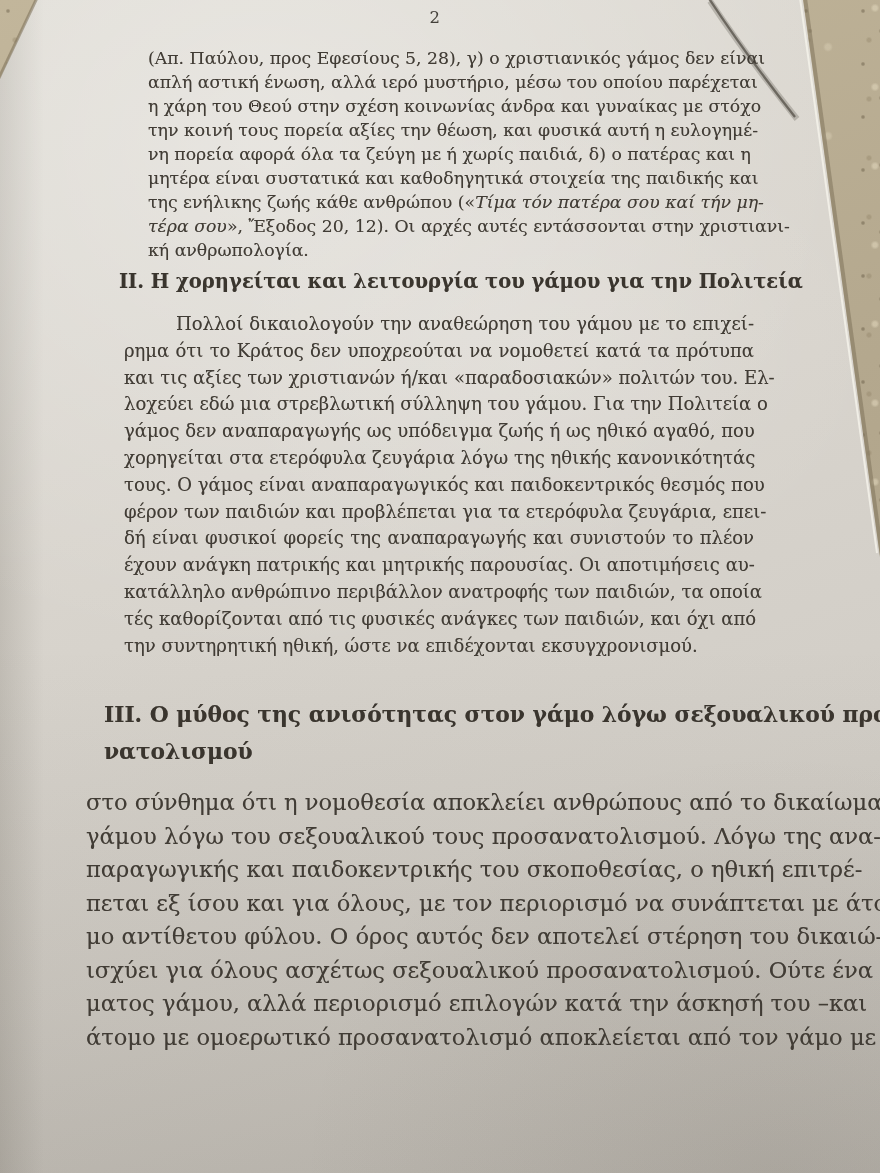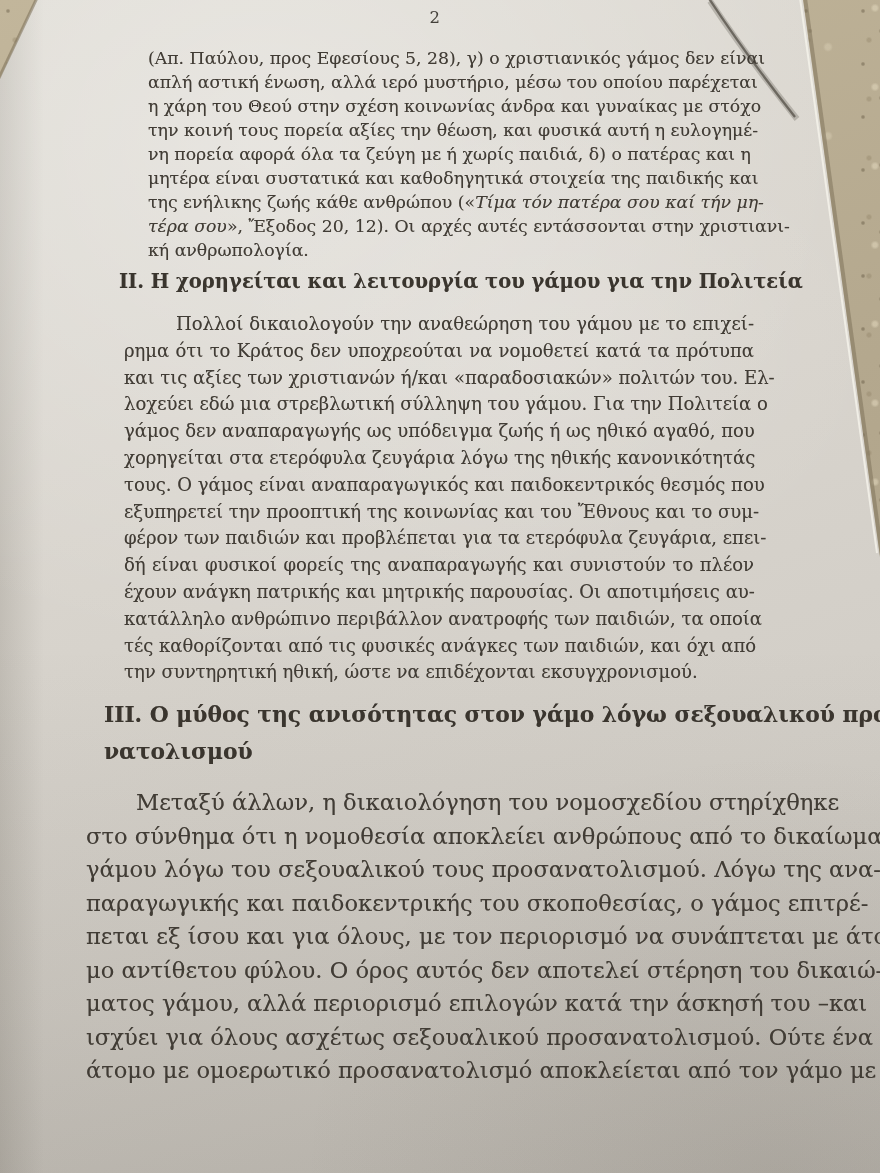--- a/index.html
+++ b/index.html
@@ -95,38 +95,36 @@
   </div>
 
   <div class="para p2">
     <div class="line indent">Πολλοί δικαιολογούν την αναθεώρηση του γάμου με το επιχεί-</div>
     <div class="line">ρημα ότι το Κράτος δεν υποχρεούται να νομοθετεί κατά τα πρότυπα</div>
     <div class="line">και τις αξίες των χριστιανών ή/και «παραδοσιακών» πολιτών του. Ελ-</div>
     <div class="line">λοχεύει εδώ μια στρεβλωτική σύλληψη του γάμου. Για την Πολιτεία ο</div>
     <div class="line">γάμος δεν αναπαραγωγής ως υπόδειγμα ζωής ή ως ηθικό αγαθό, που</div>
     <div class="line">χορηγείται στα ετερόφυλα ζευγάρια λόγω της ηθικής κανονικότητάς</div>
     <div class="line">τους. Ο γάμος είναι αναπαραγωγικός και παιδοκεντρικός θεσμός που</div>
-    <div class="line">εξυπηρετεί την προοπτική της κοινωνίας και του Ἔθνους και το συμ-</div>
     <div class="line">φέρον των παιδιών και προβλέπεται για τα ετερόφυλα ζευγάρια, επει-</div>
     <div class="line">δή είναι φυσικοί φορείς της αναπαραγωγής και συνιστούν το πλέον</div>
     <div class="line">έχουν ανάγκη πατρικής και μητρικής παρουσίας. Οι αποτιμήσεις αυ-</div>
     <div class="line">κατάλληλο ανθρώπινο περιβάλλον ανατροφής των παιδιών, τα οποία</div>
     <div class="line">τές καθορίζονται από τις φυσικές ανάγκες των παιδιών, και όχι από</div>
     <div class="line loose">την συντηρητική ηθική, ώστε να επιδέχονται εκσυγχρονισμού.</div>
   </div>
 
   <div class="para h3">
     <div class="line">ΙΙΙ. Ο μύθος της ανισότητας στον γάμο λόγω σεξουαλικού προσα-</div>
     <div class="line loose">νατολισμού</div>
   </div>
 
   <div class="para p3">
-    <div class="line indent">Μεταξύ άλλων, η δικαιολόγηση του νομοσχεδίου στηρίχθηκε</div>
     <div class="line">στο σύνθημα ότι η νομοθεσία αποκλείει ανθρώπους από το δικαίωμα</div>
     <div class="line">γάμου λόγω του σεξουαλικού τους προσανατολισμού. Λόγω της ανα-</div>
-    <div class="line">παραγωγικής και παιδοκεντρικής του σκοποθεσίας, ο γάμος επιτρέ-</div>
+    <div class="line">παραγωγικής και παιδοκεντρικής του σκοποθεσίας, ο ηθική επιτρέ-</div>
     <div class="line">πεται εξ ίσου και για όλους, με τον περιορισμό να συνάπτεται με άτο-</div>
     <div class="line">μο αντίθετου φύλου. Ο όρος αυτός δεν αποτελεί στέρηση του δικαιώ-</div>
+    <div class="line">ισχύει για όλους ασχέτως σεξουαλικού προσανατολισμού. Ούτε ένα</div>
     <div class="line">ματος γάμου, αλλά περιορισμό επιλογών κατά την άσκησή του –και</div>
-    <div class="line">ισχύει για όλους ασχέτως σεξουαλικού προσανατολισμού. Ούτε ένα</div>
     <div class="line">άτομο με ομοερωτικό προσανατολισμό αποκλείεται από τον γάμο με</div>
   </div>
 </div>
 
 </body></html>

